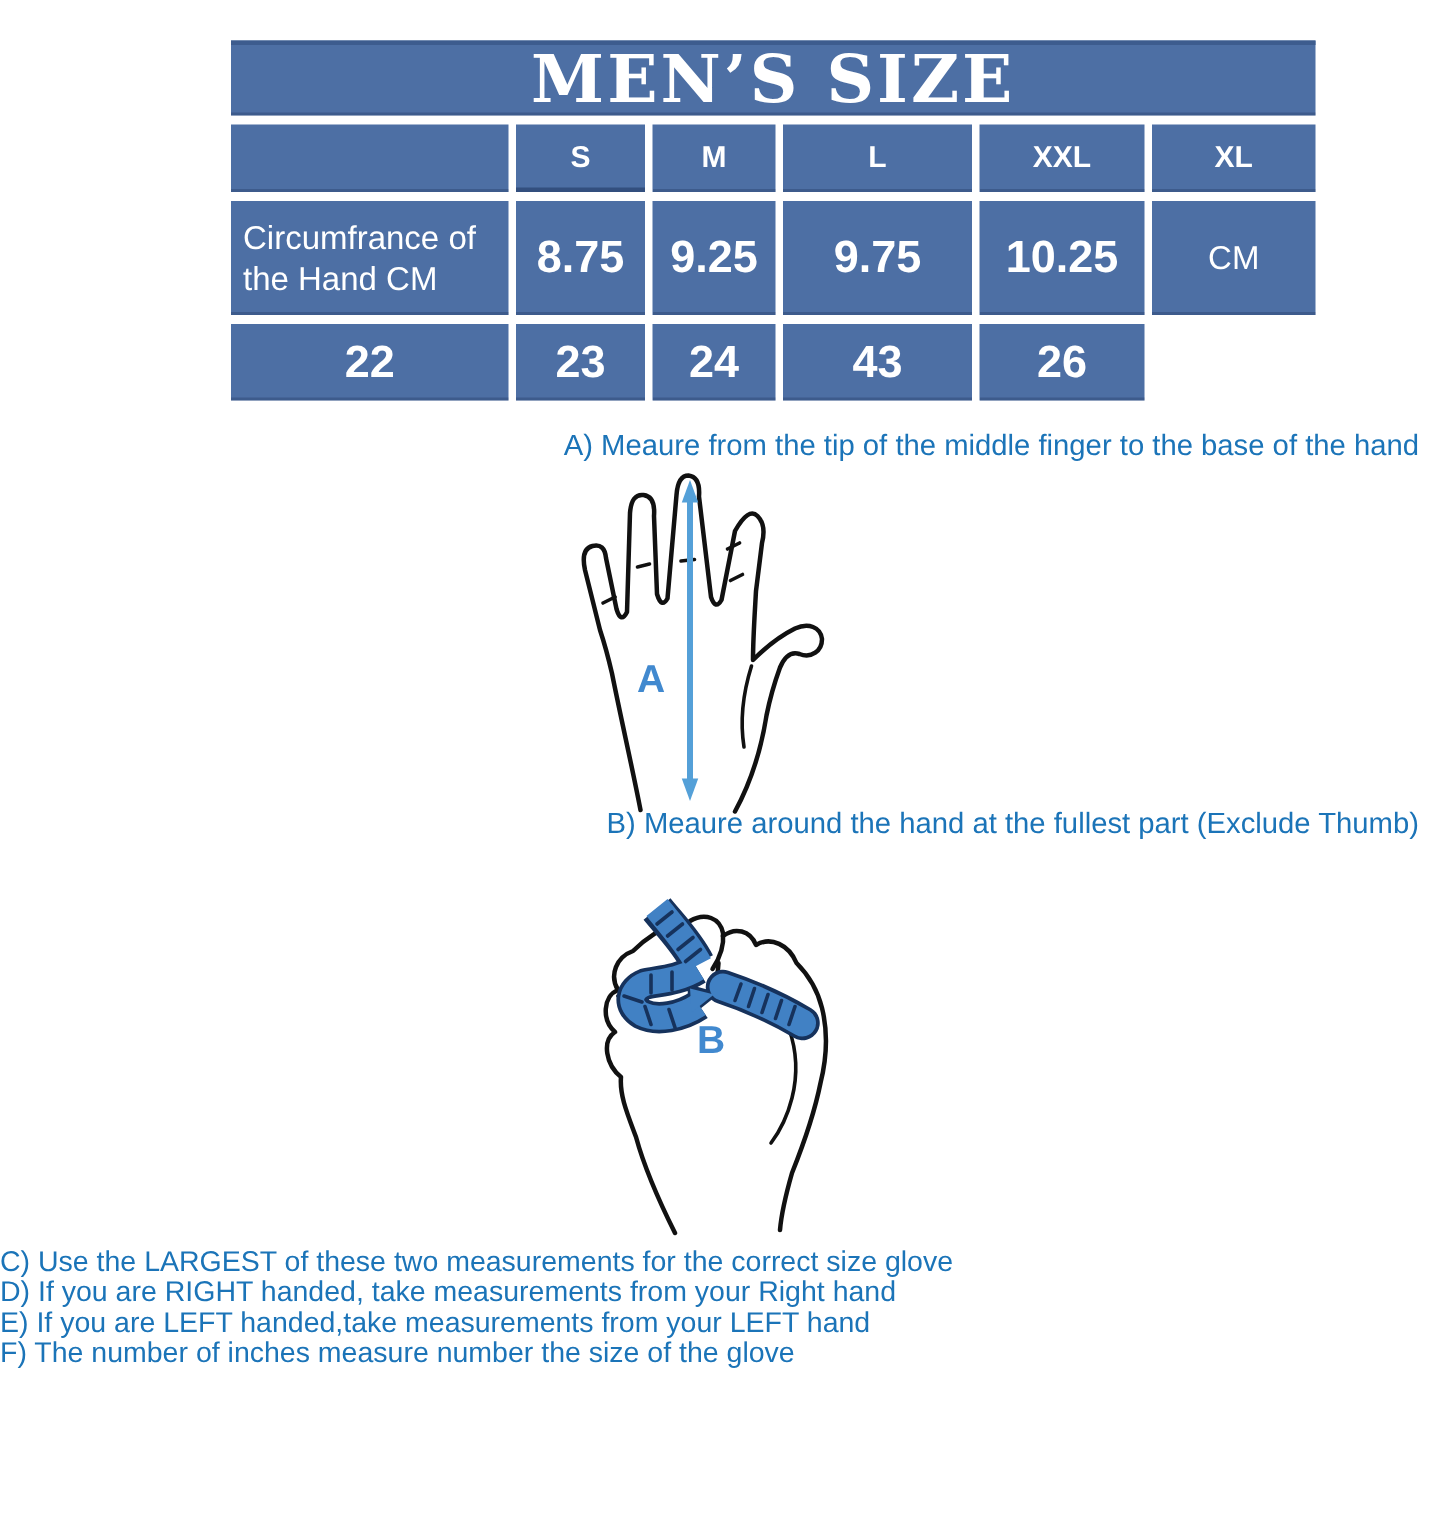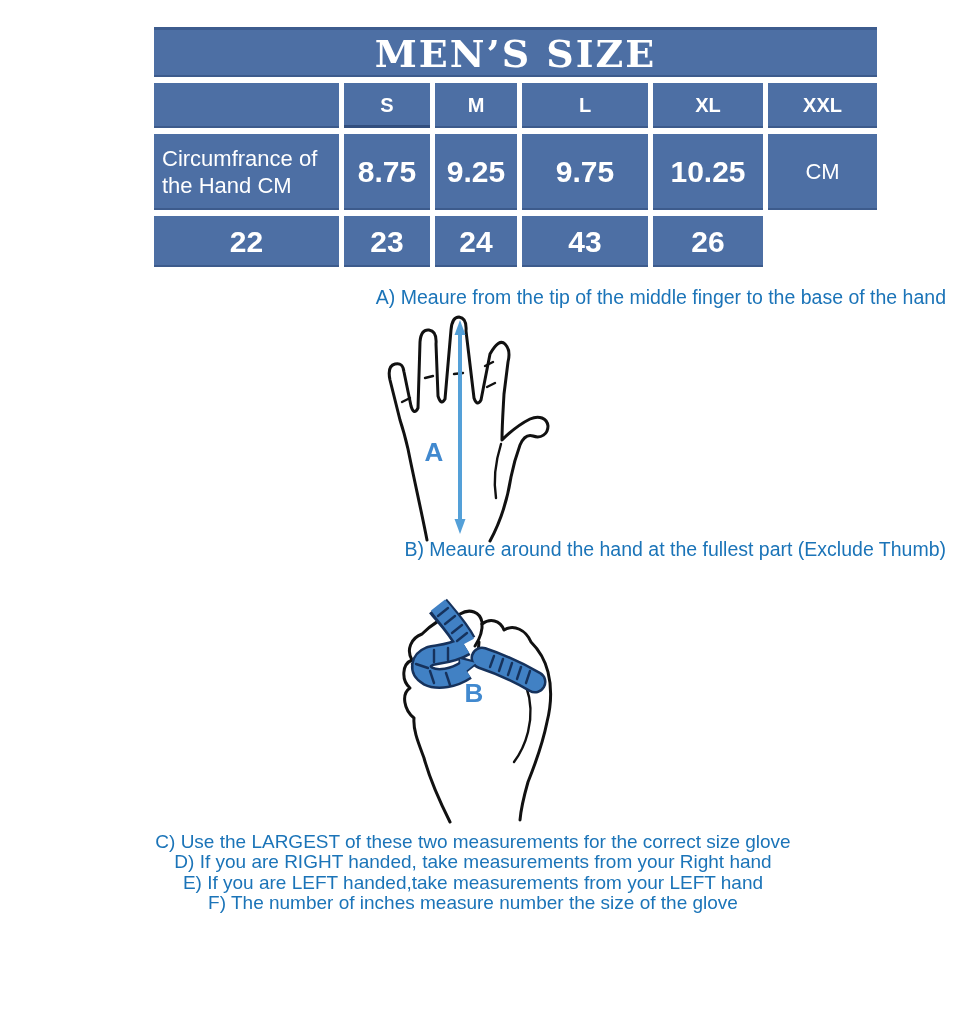--- a/index.html
+++ b/index.html
@@ -30,21 +30,21 @@
     color: #ffffff;
     display: flex;
     align-items: center;
     justify-content: center;
     box-shadow: inset 0 -2px 0 rgba(20, 40, 80, 0.28);
   }
   .title-cell {
     grid-column: 1 / -1;
     font-family: "DejaVu Serif", serif;
     font-weight: bold;
-    font-size: 38px;
+    font-size: 44px;
     letter-spacing: 2px;
     border-top: 3px solid #3d5c8e;
   }
   .head-cell { font-weight: bold; font-size: 20px; }
   .head-cell.first { box-shadow: inset 0 -3px 0 rgba(20, 40, 80, 0.45); }
   .corner-cell { }
   .row-label { font-size: 22px; line-height: 1.25; }
   .row-label.left-align { justify-content: flex-start; text-align: left; padding-left: 8px; }
   .value-cell { font-weight: bold; font-size: 30px; }
 
@@ -57,21 +57,20 @@
     color: #1b74b8;
     font-size: 19.5px;
   }
   .instr-a { top: 286px; }
   .instr-b { top: 538px; }
   .notes {
     position: absolute;
     left: 0;
     top: 832px;
     width: 946px;
-    text-align: center;
     color: #1b74b8;
     font-size: 19px;
     line-height: 20.4px;
   }
 
   
   .hand-a-svg { position: absolute; left: 378px; top: 314px; }
   .fist-b-svg { position: absolute; left: 398px; top: 590px; }
   .diagram-label {
     font-family: "Liberation Sans", sans-serif;
@@ -85,22 +84,22 @@
 
 <div class="page">
 
   <div class="size-table">
     <div class="cell title-cell">MEN’S SIZE</div>
 
     <div class="cell corner-cell"></div>
     <div class="cell head-cell first">S</div>
     <div class="cell head-cell">M</div>
     <div class="cell head-cell">L</div>
+    <div class="cell head-cell">XXL</div>
     <div class="cell head-cell">XL</div>
-    <div class="cell head-cell">XXL</div>
 
     <div class="cell row-label left-align">Circumfrance of the Hand CM</div>
     <div class="cell value-cell">8.75</div>
     <div class="cell value-cell">9.25</div>
     <div class="cell value-cell">9.75</div>
     <div class="cell value-cell">10.25</div>
 
     <div class="cell row-label">CM</div>
     <div class="cell value-cell">22</div>
     <div class="cell value-cell">23</div>

